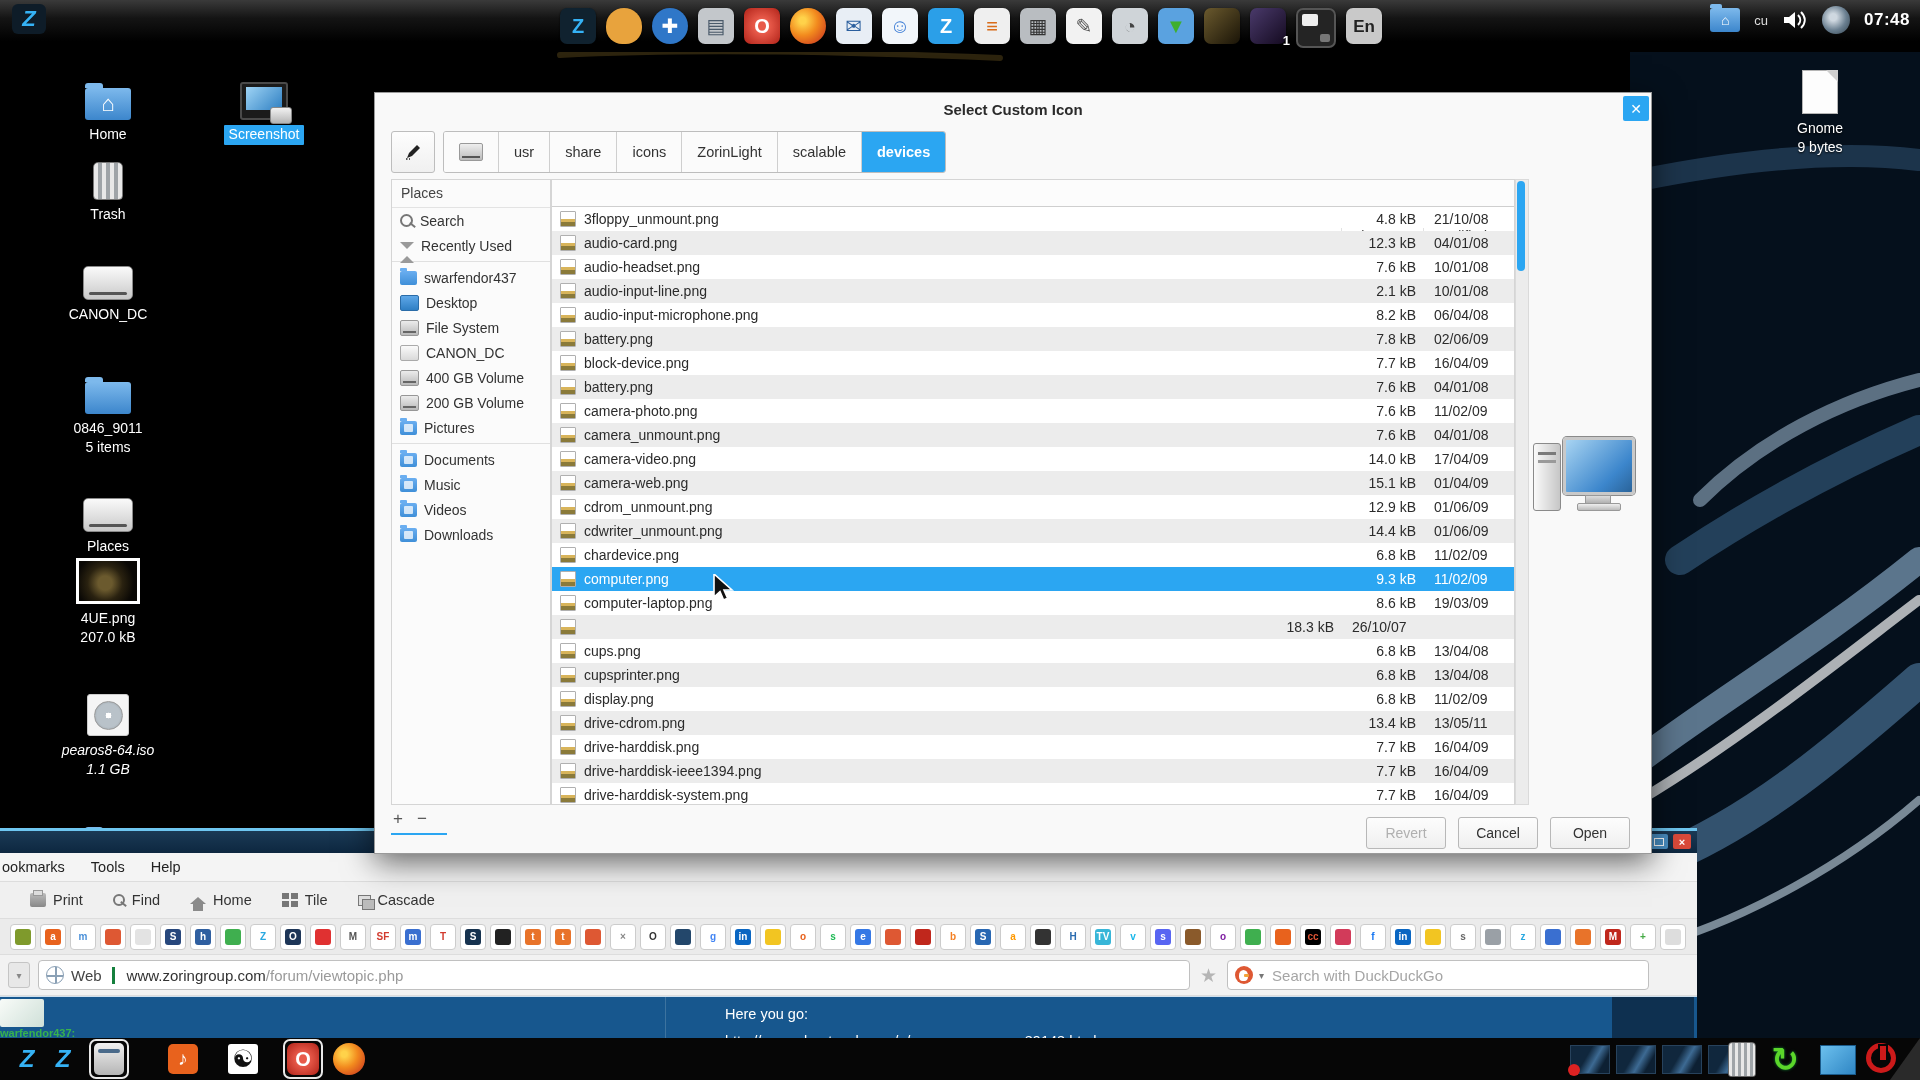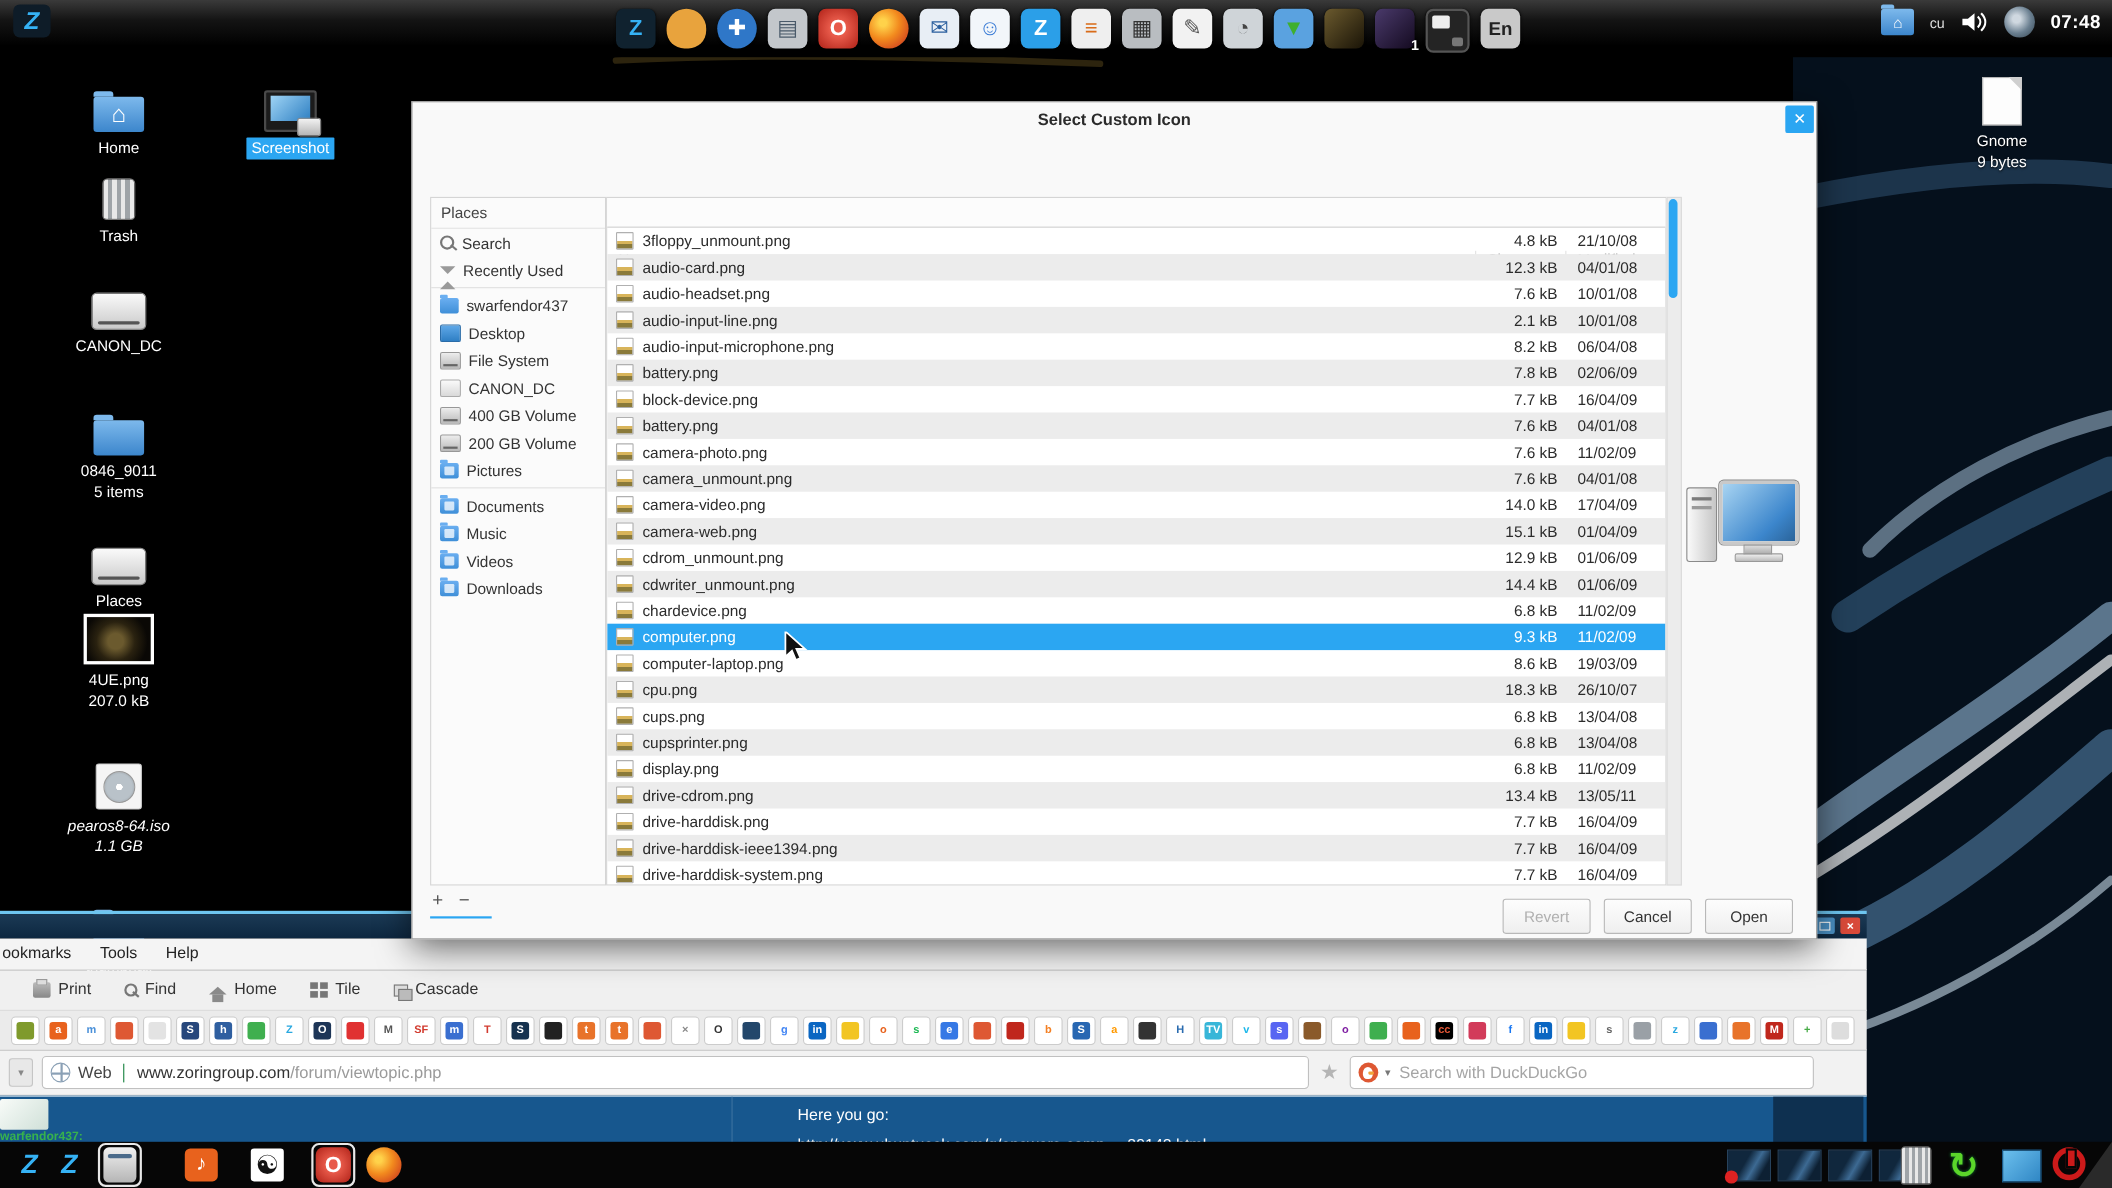--- a/index.html
+++ b/index.html
@@ -171,21 +171,21 @@
   .bmi{width:16px;height:16px;border-radius:3px;display:flex;align-items:center;justify-content:center;
     font-size:10px;font-weight:bold;line-height:1;}
   #b-urlrow{height:40px;background:#f2f2f2;display:flex;align-items:center;border-bottom:1px solid #ddd;}
   #url-stub{width:20px;height:24px;border:1px solid #c5c5c5;border-radius:3px;background:#e8e8e8;margin:0 8px;
     display:flex;align-items:center;justify-content:center;color:#888;font-size:10px;}
   #url-field{height:28px;flex:0 0 1150px;background:#fff;border:1px solid #c0c0c0;border-radius:4px;
     display:flex;align-items:center;font-size:15px;}
   #url-globe{width:16px;height:16px;border:1.5px solid #8aa0b5;border-radius:50%;margin:0 7px;position:relative;}
   #url-globe:before{content:"";position:absolute;left:50%;top:0;bottom:0;width:1.5px;background:#8aa0b5;}
   #url-globe:after{content:"";position:absolute;top:50%;left:0;right:0;height:1.5px;background:#8aa0b5;}
-  #url-web{color:#444;padding-right:10px;border-right:1px solid #15803d;}
+  #url-web{color:#444;padding-right:10px;border-right:3px solid #15803d;}
   #url-text{padding-left:12px;color:#333;}
   #url-text .upath{color:#9a9a9a;}
   #url-star{color:#b5b5b5;font-size:19px;margin:0 10px;}
   #search-field{height:28px;flex:0 0 420px;background:#fff;border:1px solid #c0c0c0;border-radius:4px;
     display:flex;align-items:center;font-size:15px;color:#a5a5a5;}
   #ddg-icon{width:18px;height:18px;border-radius:50%;background:#de5833;margin:0 6px 0 7px;position:relative;}
   #ddg-icon:before{content:"";position:absolute;left:4px;top:4px;width:9px;height:11px;background:#fff;border-radius:50% 50% 40% 40%;}
   #ddg-icon:after{content:"";position:absolute;left:9px;top:8px;width:5px;height:3px;background:#f2a33a;border-radius:1px;}
   #search-caret{color:#777;font-size:10px;margin-right:8px;}
   #b-content{position:relative;height:47px;background:#17578E;border-top:1px solid #cfe0ee;}
@@ -369,20 +369,39 @@
         <div class="di-label">Gnome</div>
         <div class="di-sub">9 bytes</div>
       </div>
     </div>
 
 <div id="dialog">
   <div id="dlg-titlebar">
     <div id="dlg-title">Select Custom Icon</div>
     <div id="dlg-close">✕</div>
   </div>
+  <div id="path-row">
+    <div id="pencil-btn">
+      <svg width="20" height="20" viewBox="0 0 20 20">
+        <path d="M4 16 L6 11 L14 3 L17 6 L9 14 Z" fill="#222"></path>
+        <path d="M3 17 h4" stroke="#222" stroke-width="1.5" stroke-dasharray="1.5 1.5"></path>
+      </svg>
+    </div>
+    <div id="path-group">
+      <div class="path-btn">
+        <span class="path-drive"></span>
+      </div>
+    <div class="path-btn">usr</div>
+          <div class="path-btn">share</div>
+          <div class="path-btn">icons</div>
+          <div class="path-btn">ZorinLight</div>
+          <div class="path-btn">scalable</div>
+          <div class="path-btn sel">devices</div>
+        </div>
+  </div>
   <div id="places">
     <div id="places-header">Places</div>
     <div id="places-list">
           <div class="place">
             <div class="pico pi-search"></div>
             <div>Search</div>
           </div>
           <div class="place">
             <div class="pico pi-hourglass"></div>
             <div>Recently Used</div>
@@ -551,21 +570,20 @@
             <div class="fm">11/02/09</div>
           </div>
           <div class="frow">
             <div class="fi"></div>
             <div class="fn">computer-laptop.png</div>
             <div class="fs">8.6 kB</div>
             <div class="fm">19/03/09</div>
           </div>
           <div class="frow">
             <div class="fi"></div>
-            <div class="fn">cpu.png</div>
             <div class="fs">18.3 kB</div>
             <div class="fm">26/10/07</div>
           </div>
           <div class="frow">
             <div class="fi"></div>
             <div class="fn">cups.png</div>
             <div class="fs">6.8 kB</div>
             <div class="fm">13/04/08</div>
           </div>
           <div class="frow">

